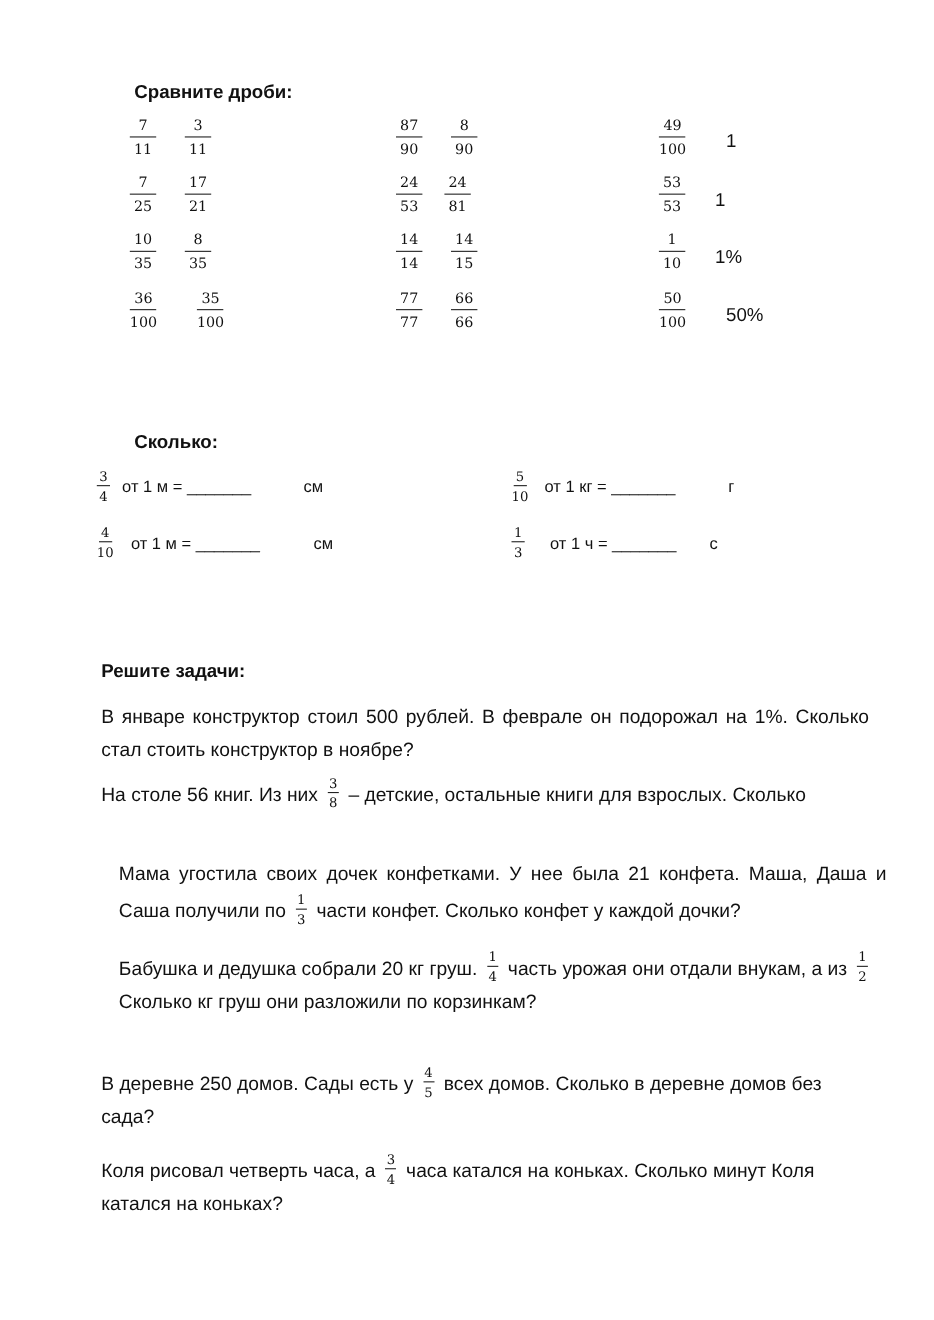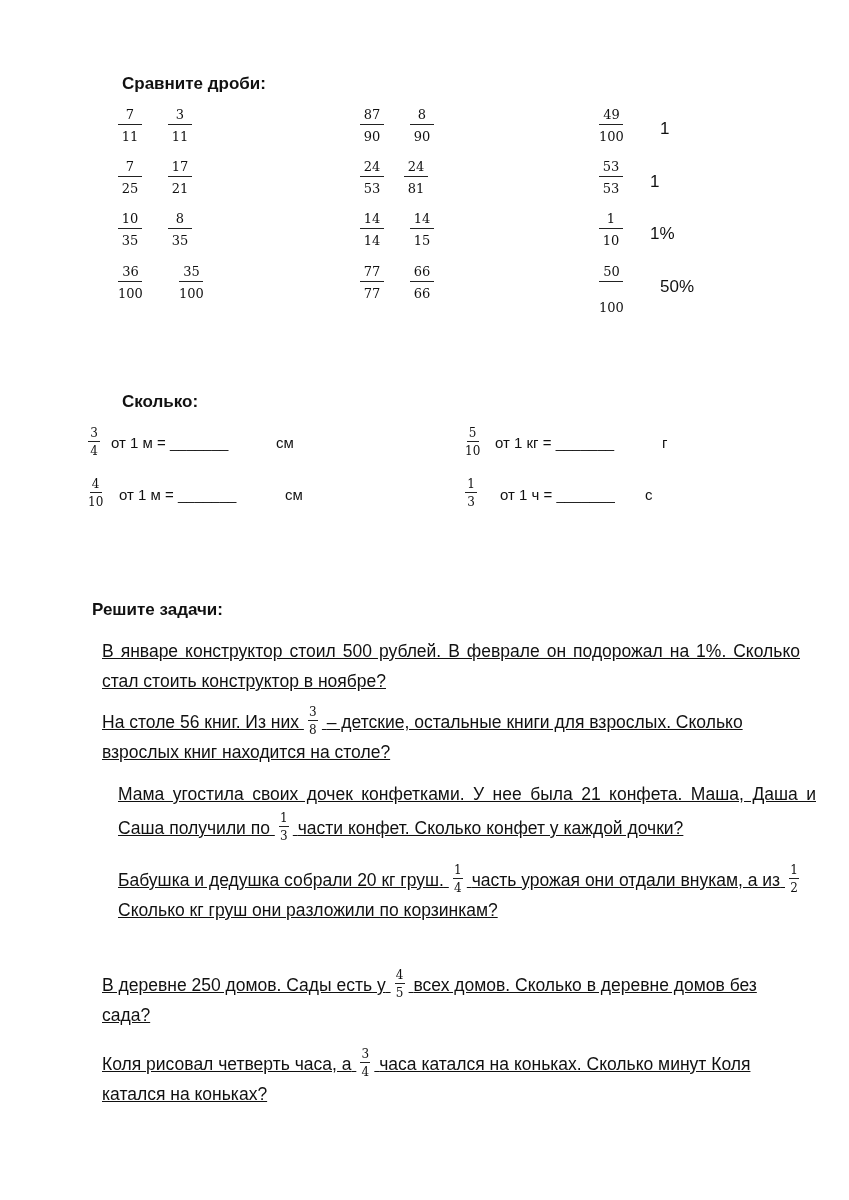--- a/index.html
+++ b/index.html
@@ -9,21 +9,21 @@
   .heading { font-weight: bold; font-size: 17px; }
   .frac { position: absolute; display: inline-flex; flex-direction: column; align-items: center;
           font-family: "DejaVu Serif", "Liberation Serif", serif; font-size: 13px; line-height: 1; }
   .frac .num { padding: 0 2px 3px 2px; border-bottom: 1.4px solid #222; min-width: 20px; text-align: center; }
   .frac .den { padding-top: 5px; text-align: center; }
   .frac.small { font-size: 12px; }
   .frac.small .num { min-width: 8px; border-bottom-width: 1px; padding-bottom: 2px; }
   .frac.small .den { padding-top: 3px; }
   .cmpval { position: absolute; font-size: 17px; }
   .find-text { position: absolute; font-size: 15px; white-space: pre; }
-  .task { position: absolute; left: 102px; width: 698px; font-size: 17.5px; line-height: 30px; text-align: justify; text-decoration: underline; }
+  .task { position: absolute; left: 92px; width: 698px; font-size: 17.5px; line-height: 30px; text-align: justify; }
   .task .line { display: block; white-space: nowrap; position: relative; height: 30px; }
   .task .line.just { text-align: justify; text-align-last: justify; white-space: normal; }
   .inlfrac { display: inline-flex; flex-direction: column; align-items: center; vertical-align: middle;
              font-family: "DejaVu Serif", "Liberation Serif", serif; font-size: 12px; line-height: 1; margin: 0 4px; position: relative; top: -2px; }
   .inlfrac .num { border-bottom: 1px solid #222; padding: 0 1px 2px 1px; min-width: 8px; text-align: center; }
   .inlfrac .den { padding-top: 3px; }
 </style>
 </head>
 <body>
 
@@ -117,21 +117,21 @@
       <span class="den">53</span>
     </div>
   <div class="cmpval" style="left:650px; top:172px;">1</div>
 
   <div class="frac" style="left:599px; top:212px;">
       <span class="num">1</span>
       <span class="den">10</span>
     </div>
   <div class="cmpval" style="left:650px; top:224px;">1%</div>
 
-  <div class="frac" style="left:599px; top:265px;gap:14px;">
+  <div class="frac" style="left:599px; top:265px;">
       <span class="num">50</span>
       <span class="den">100</span>
     </div>
   <div class="cmpval" style="left:660px; top:277px;">50%</div>
 </div>
 
 <div class="abs heading" style="left:122px; top:392px;">Сколько:</div>
 
 <div>
   <div class="frac small" style="left:88px; top:427px;">
@@ -178,21 +178,20 @@
 
 <div class="task" style="top:707px;">
   <span class="line">
     <span>На столе 56 книг. Из них</span>
     <span class="inlfrac">
         <span class="num">3</span>
         <span class="den">8</span>
       </span>
     <span>– детские, остальные книги для взрослых. Сколько</span>
   </span>
-  <span class="line">взрослых книг находится на столе?</span>
 </div>
 
 <div class="task" style="top:779px;margin-left:16px;">
   <span class="line just">Мама угостила своих дочек конфетками. У нее была 21 конфета. Маша, Даша и</span>
   <span class="line" style="top:4px;">
     <span>Саша получили по</span>
     <span class="inlfrac">
         <span class="num">1</span>
         <span class="den">3</span>
       </span>

